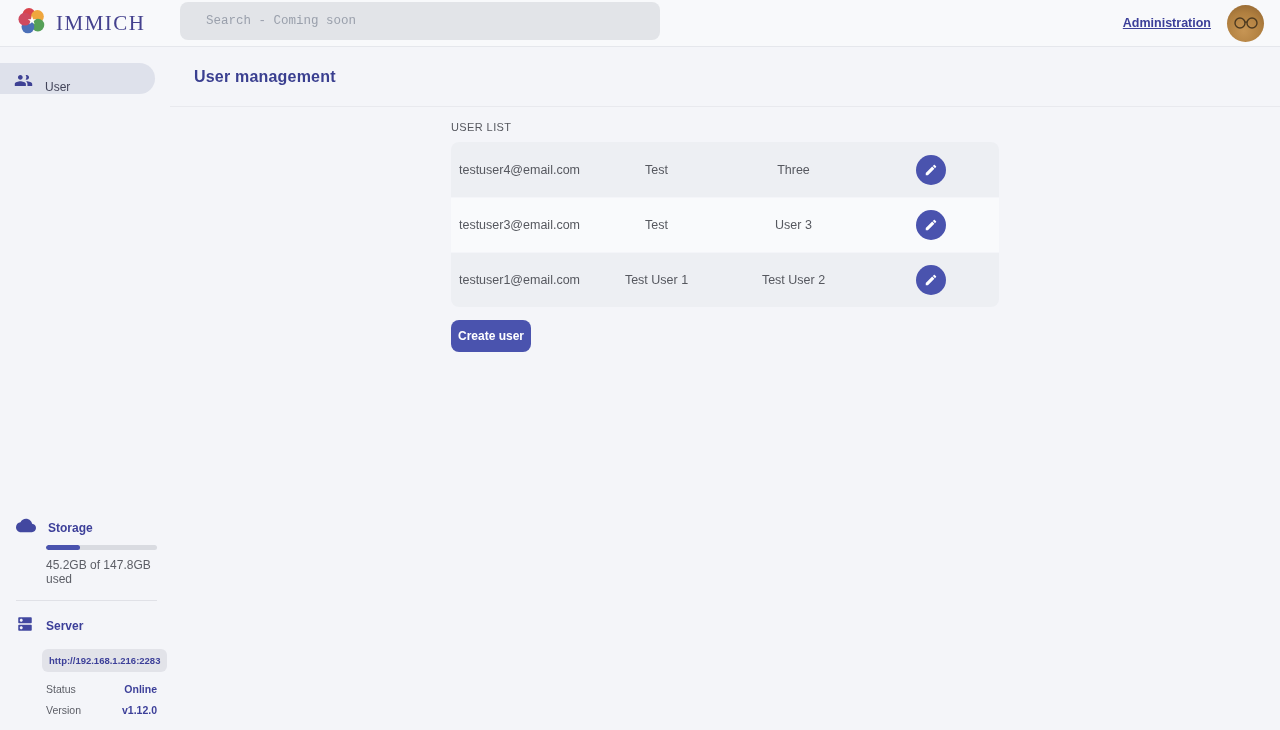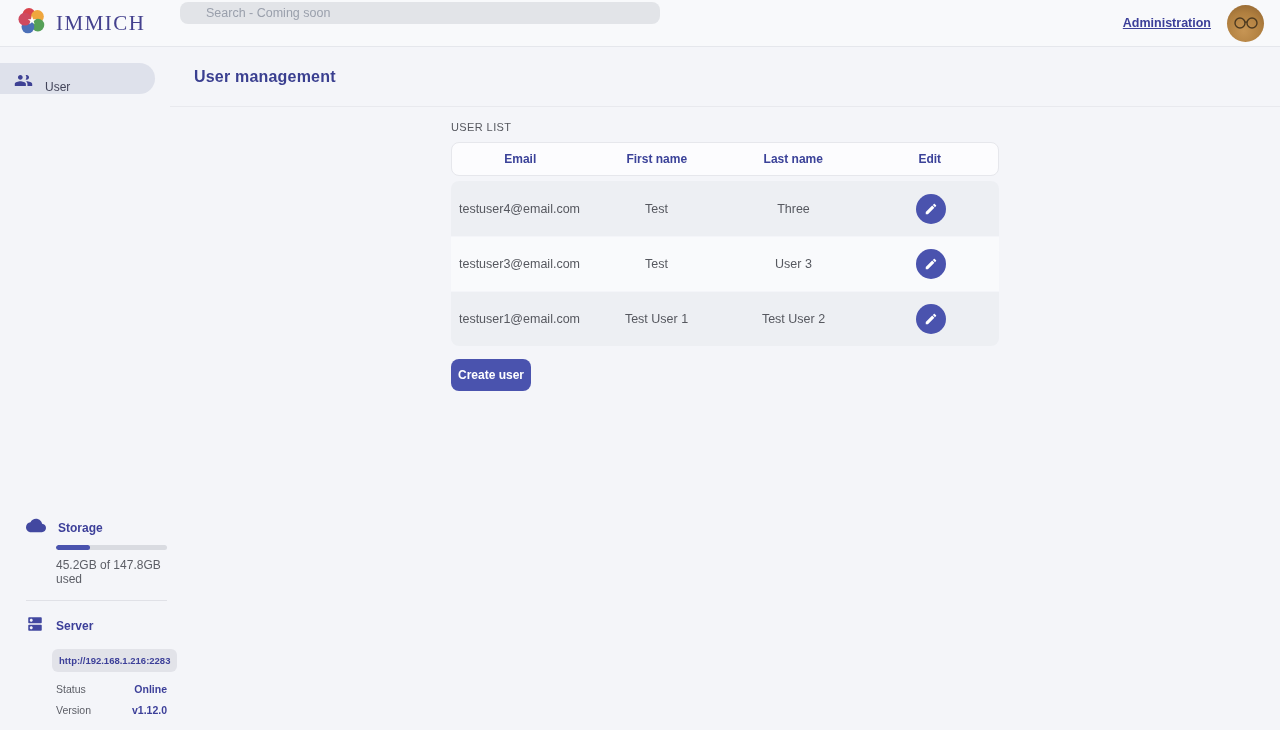--- a/index.html
+++ b/index.html
@@ -24,27 +24,27 @@
   .logo { display: flex; align-items: center; gap: 8px; cursor: pointer; }
   .logo-text {
     font-family: "Liberation Serif", "DejaVu Serif", serif;
     font-size: 21px;
     letter-spacing: 1.5px;
     color: #44418e;
   }
   .searchbar {
     position: absolute;
     left: 180px; top: 2px;
-    width: 480px; height: 22px;
+    width: 480px; height: 38px;
     background: #e2e4e8;
     border: none; outline: none;
     border-radius: 8px;
     padding: 0 12px 0 26px;
     font-size: 12.5px;
-    font-family: Liberation Sans, sans-serif;
+    font-family: Liberation Mono, monospace;
     color: #55575e;
   }
   .searchbar::placeholder { color: #9aa0ac; }
   .topbar-right { margin-left: auto; display: flex; align-items: center; gap: 16px; }
   .admin-link {
     font-size: 12.5px; font-weight: 700;
     color: #3c3f99; text-decoration: underline; cursor: pointer;
   }
   .avatar {
     width: 37px; height: 37px; border-radius: 50%;
@@ -63,21 +63,21 @@
     width: 155px; height: 31px;
     background: #dee1eb;
     border-radius: 0 21px 21px 0;
     display: flex; align-items: flex-end; gap: 12px;
     padding-left: 14px;
     cursor: pointer;
   }
   .nav-item .nav-label { font-size: 12px; font-weight: 500; color: #43455a; }
 
   .sidebar-bottom {
-    position: absolute; left: 12px; bottom: 14px;
+    position: absolute; left: 2px; bottom: 14px;
     width: 155px; padding-left: 14px;
   }
   .block-header { display: flex; align-items: center; gap: 12px; margin-bottom: 8px; }
   .block-title { font-size: 12px; font-weight: 700; color: #3c3f99; }
   .bar-track {
     margin-left: 30px; height: 5px;
     background: #d9dbe1; border-radius: 3px; overflow: hidden;
   }
   .bar-fill { height: 100%; background: #4a53ae; border-radius: 3px; }
   .usage-text { margin: 8px 0 0 30px; font-size: 12px; color: #5c5e66; }
@@ -227,26 +227,20 @@
   </aside>
 
   <main class="main">
     <div class="page-header">
       <h1 class="page-title">User management</h1>
     </div>
 
     <div class="content">
       <div class="section-label">USER LIST</div>
 
-      <div class="table-head">
-        <div class="th">Email</div>
-        <div class="th">First name</div>
-        <div class="th">Last name</div>
-        <div class="th">Edit</div>
-      </div>
 
       <div class="table-body">
         <div class="t-row odd">
           <div class="td">testuser4@email.com</div>
           <div class="td">Test</div>
           <div class="td">Three</div>
           <div class="td">
             <button class="edit-btn">
               <svg width="14" height="14" viewBox="0 0 24 24" fill="#ffffff">
                 <path d="M3 17.25V21h3.75L17.81 9.94l-3.75-3.75L3 17.25zM20.71 7.04c.39-.39.39-1.02 0-1.41l-2.34-2.34c-.39-.39-1.02-.39-1.41 0l-1.83 1.83 3.75 3.75 1.83-1.83z"></path>

